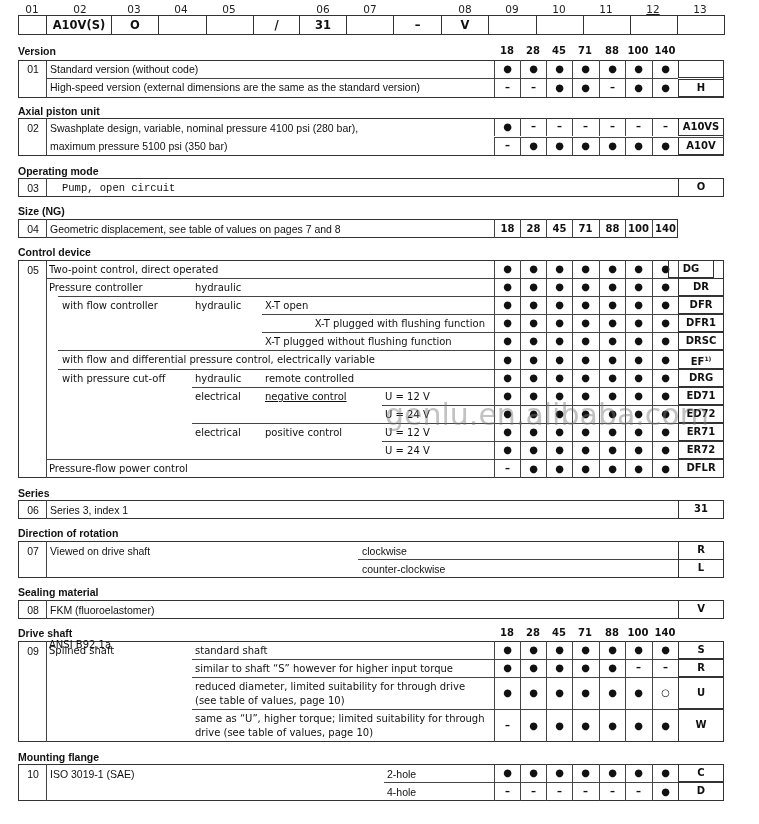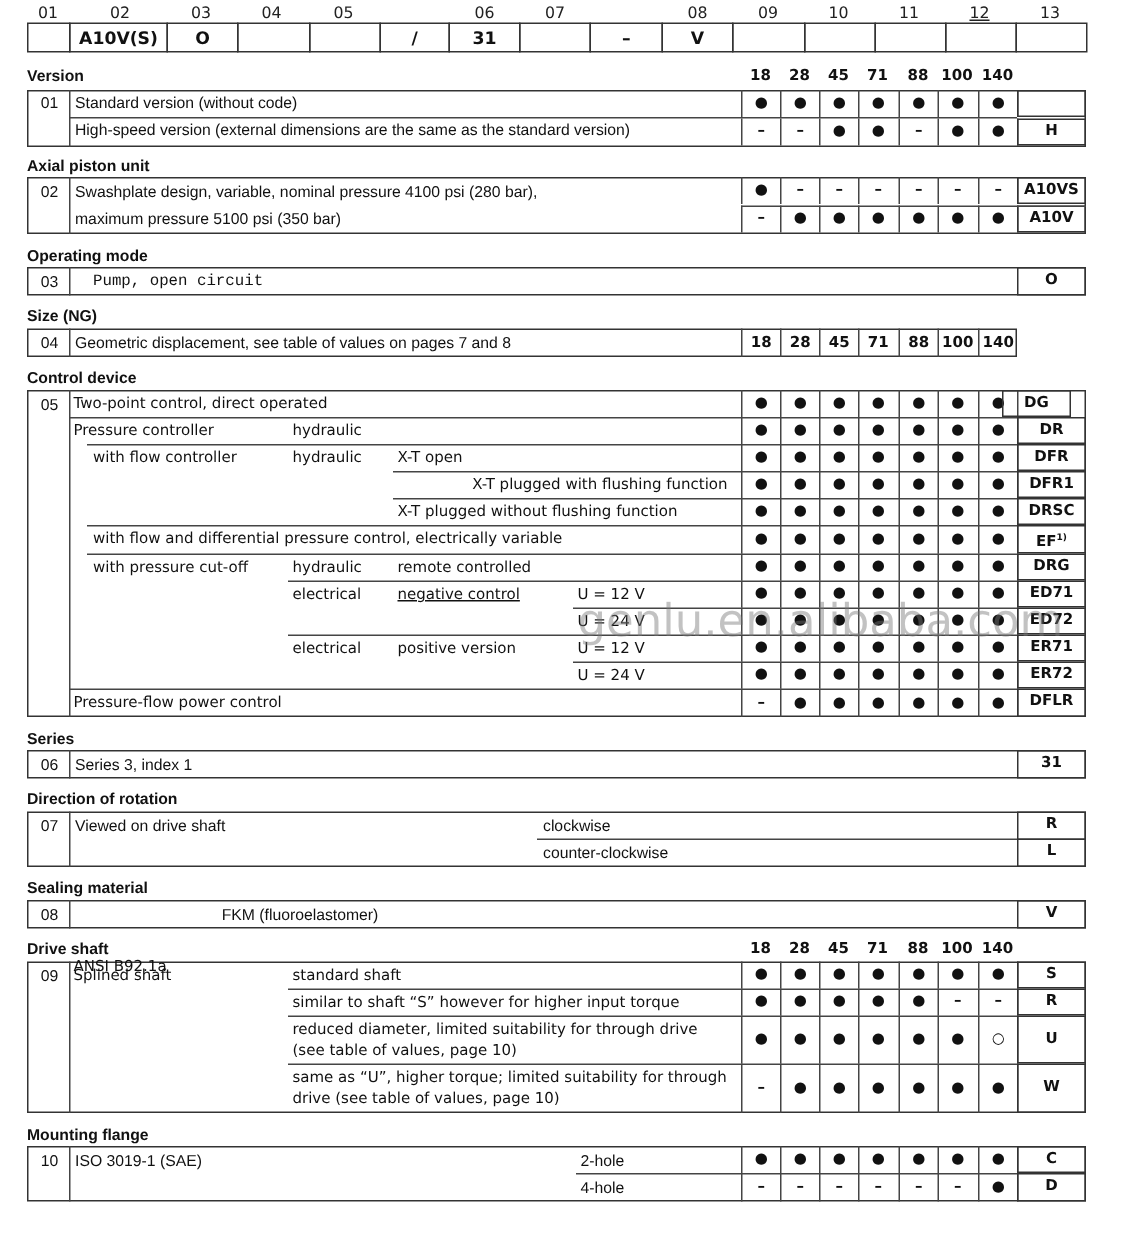--- a/index.html
+++ b/index.html
@@ -152,21 +152,21 @@
     <div class="abs t" style="left: 195px; top: 373px; width: 80px; height: 12px;">hydraulic</div>
     <div class="abs t" style="left: 265px; top: 373px; width: 200px; height: 12px;">remote controlled</div>
     <div class="abs hl" style="left: 192px; top: 387px; width: 302px;"></div>
     <div class="abs t" style="left: 195px; top: 391px; width: 80px; height: 12px;">electrical</div>
     <div class="abs t" style="left: 265px; top: 391px; width: 120px; height: 12px; text-decoration: underline;">negative control</div>
     <div class="abs t" style="left: 385px; top: 391px; width: 80px; height: 12px; font-style: normal;">U = 12 V</div>
     <div class="abs hl" style="left: 382px; top: 405px; width: 112px;"></div>
     <div class="abs t" style="left: 385px; top: 409px; width: 80px; height: 12px;">U = 24 V</div>
     <div class="abs hl" style="left: 192px; top: 423px; width: 302px;"></div>
     <div class="abs t" style="left: 195px; top: 427px; width: 80px; height: 12px;">electrical</div>
-    <div class="abs t" style="left: 265px; top: 427px; width: 120px; height: 12px;">positive version</div>
+    <div class="abs t" style="left: 265px; top: 427px; width: 120px; height: 12px;">positive control</div>
     <div class="abs t" style="left: 385px; top: 427px; width: 80px; height: 12px;">U = 12 V</div>
     <div class="abs hl" style="left: 382px; top: 441px; width: 112px;"></div>
     <div class="abs t" style="left: 385px; top: 445px; width: 80px; height: 12px;">U = 24 V</div>
     <div class="abs hl" style="left: 46px; top: 459px; width: 448px;"></div>
     <div class="abs t" style="left: 49px; top: 463px; width: 300px; height: 12px;">Pressure-flow power control</div>
     <div class="abs cell" style="left: 494px; top: 260px; width: 26px; height: 18px; line-height: 18px; border-left: 1px solid rgb(68, 68, 68);">●</div>
     <div class="abs cell" style="left: 520px; top: 260px; width: 26px; height: 18px; line-height: 18px; border-left: 1px solid rgb(68, 68, 68);">●</div>
     <div class="abs cell" style="left: 546px; top: 260px; width: 26px; height: 18px; line-height: 18px; border-left: 1px solid rgb(68, 68, 68);">●</div>
     <div class="abs cell" style="left: 572px; top: 260px; width: 26px; height: 18px; line-height: 18px; border-left: 1px solid rgb(68, 68, 68);">●</div>
     <div class="abs cell" style="left: 599px; top: 260px; width: 26px; height: 18px; line-height: 18px; border-left: 1px solid rgb(68, 68, 68);">●</div>
@@ -297,21 +297,21 @@
     <div class="abs t cond" style="left: 50px; top: 545px; width: 300px; height: 12px;">Viewed on drive shaft</div>
     <div class="abs t cond" style="left: 362px; top: 545px; width: 200px; height: 12px;">clockwise</div>
     <div class="abs hl" style="left: 358px; top: 559px; width: 320px;"></div>
     <div class="abs t cond" style="left: 362px; top: 563px; width: 200px; height: 12px;">counter-clockwise</div>
     <div class="abs codebox" style="left: 678px; top: 541px; width: 46px; height: 19px; line-height: 16px;">R</div>
     <div class="abs codebox" style="left: 678px; top: 559px; width: 46px; height: 19px; line-height: 16px;">L</div>
     <div class="abs sect" style="left: 18px; top: 586px; width: 200px; height: 12px;">Sealing material</div>
     <div class="abs frame" style="left: 18px; top: 600px; width: 706px; height: 19px;"></div>
     <div class="abs vl" style="left: 46px; top: 600px; height: 19px;"></div>
     <div class="abs t cond" style="left: 19px; top: 604px; width: 28px; height: 12px; text-align: center;">08</div>
-    <div class="abs t cond" style="left: 50px; top: 604px; width: 300px; height: 12px; text-align: center;">FKM (fluoroelastomer)</div>
+    <div class="abs t cond" style="left: 50px; top: 604px; width: 300px; height: 12px;">FKM (fluoroelastomer)</div>
     <div class="abs codebox" style="left: 678px; top: 600px; width: 46px; height: 19px; line-height: 16px;">V</div>
     <div class="abs sect" style="left: 18px; top: 627px; width: 200px; height: 12px;">Drive shaft</div>
     <div class="abs sizehead" style="left: 494px; top: 627px; width: 26px; height: 12px;">18</div>
     <div class="abs sizehead" style="left: 520px; top: 627px; width: 26px; height: 12px;">28</div>
     <div class="abs sizehead" style="left: 546px; top: 627px; width: 26px; height: 12px;">45</div>
     <div class="abs sizehead" style="left: 572px; top: 627px; width: 26px; height: 12px;">71</div>
     <div class="abs sizehead" style="left: 599px; top: 627px; width: 26px; height: 12px;">88</div>
     <div class="abs sizehead" style="left: 625px; top: 627px; width: 26px; height: 12px;">100</div>
     <div class="abs sizehead" style="left: 652px; top: 627px; width: 26px; height: 12px;">140</div>
     <div class="abs frame" style="left: 18px; top: 641px; width: 706px; height: 101px;"></div>

